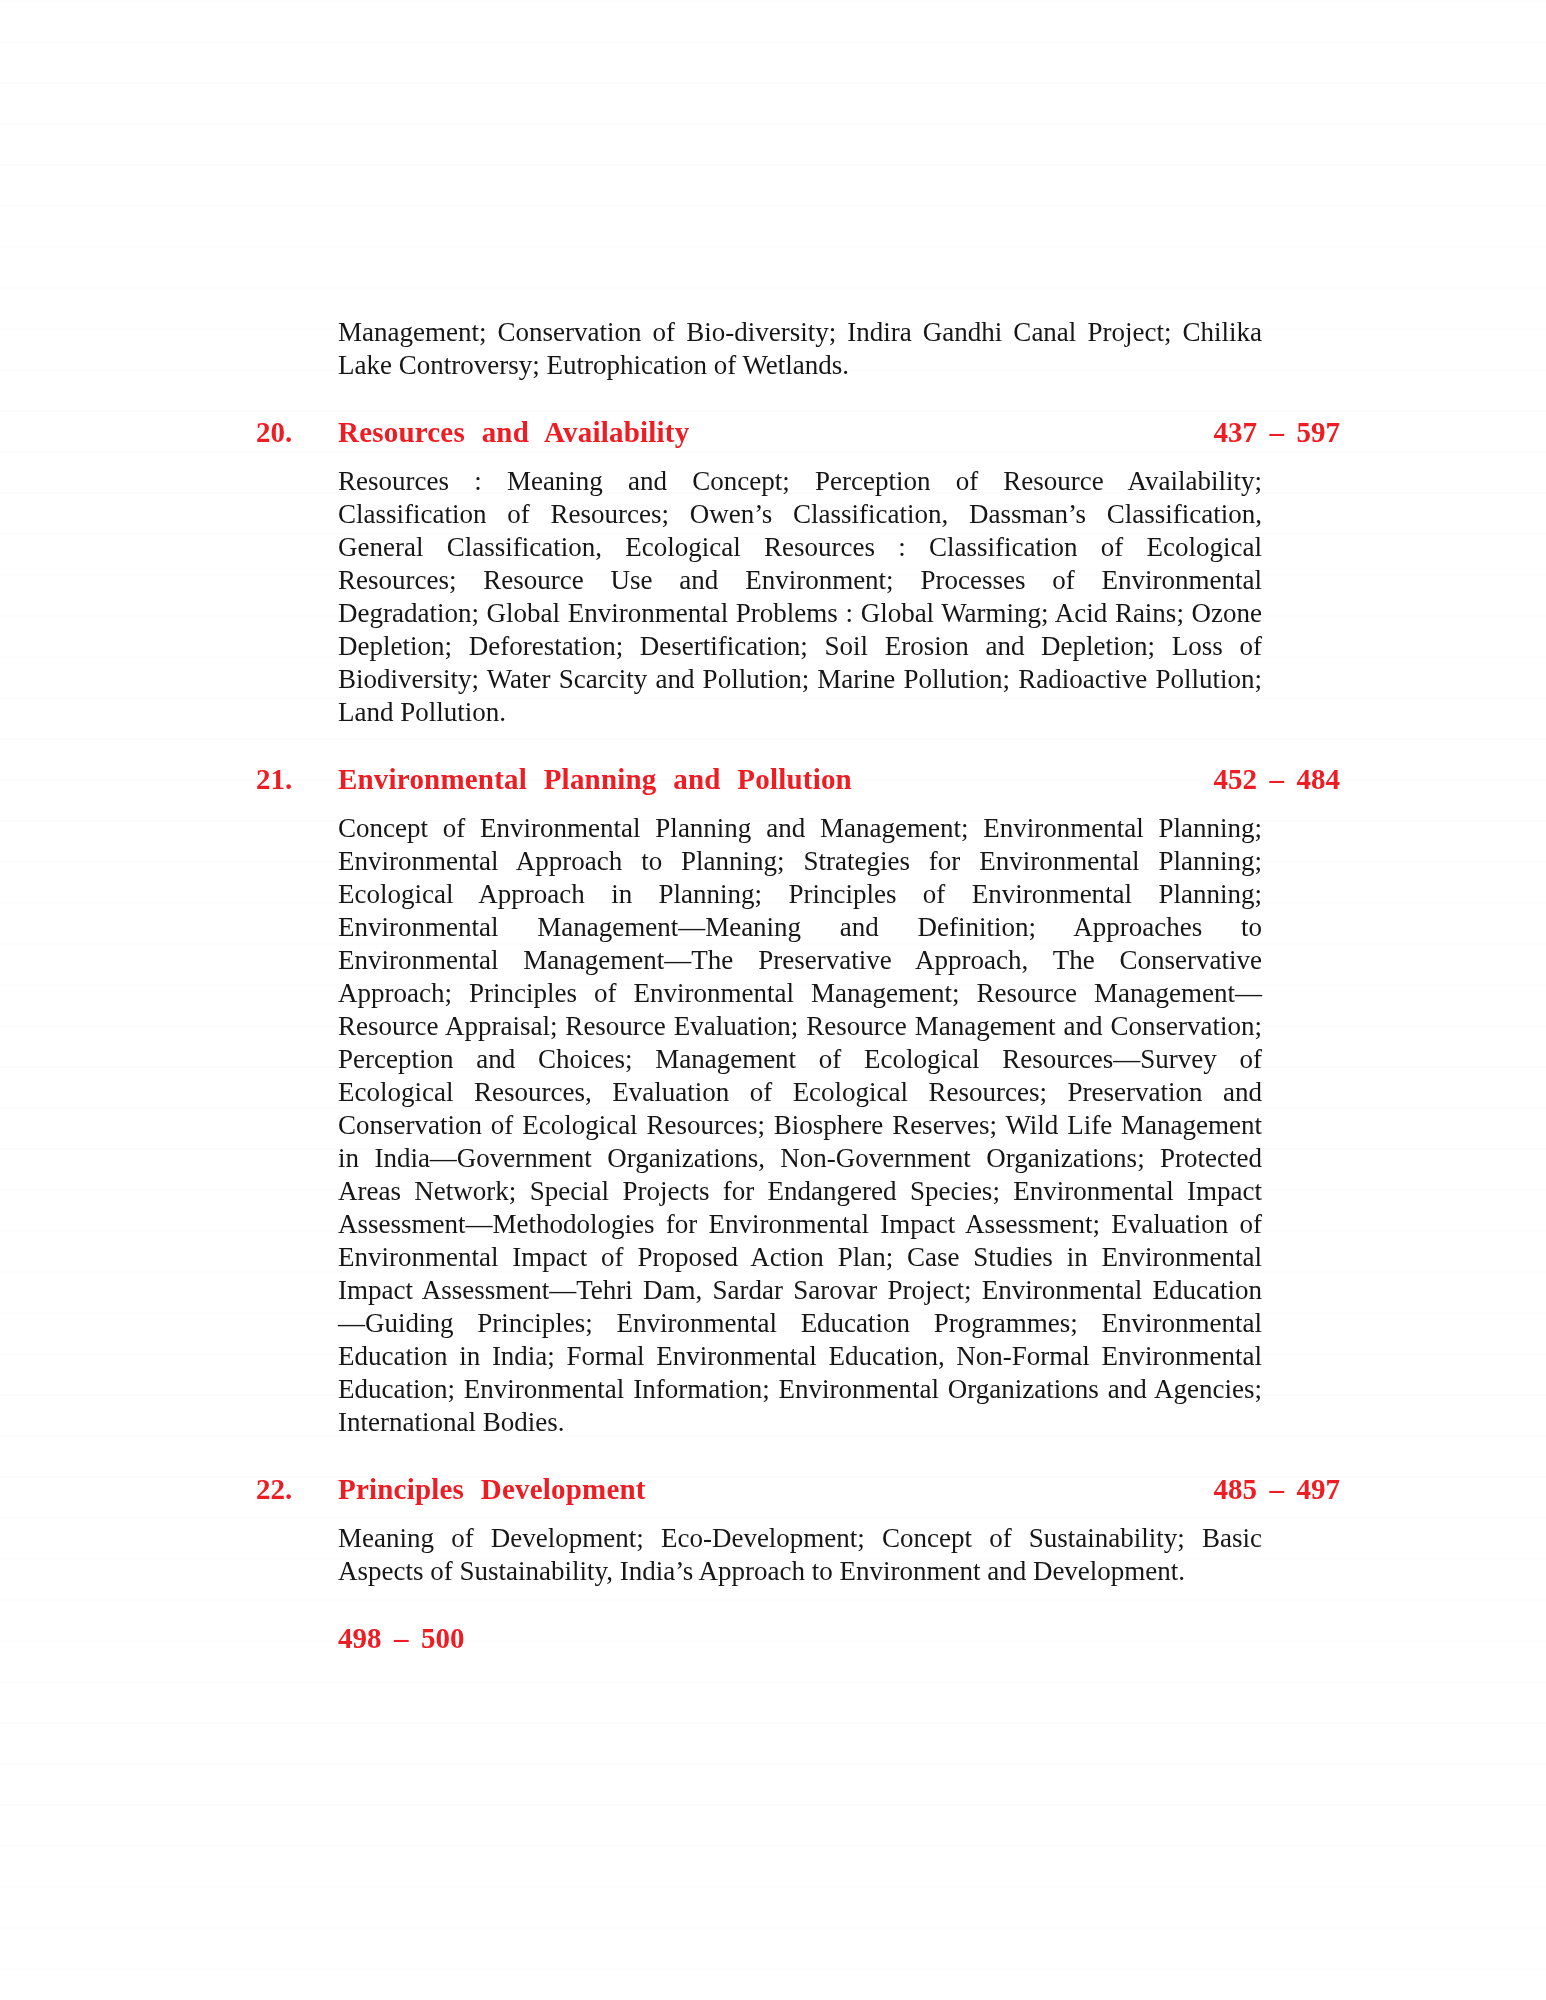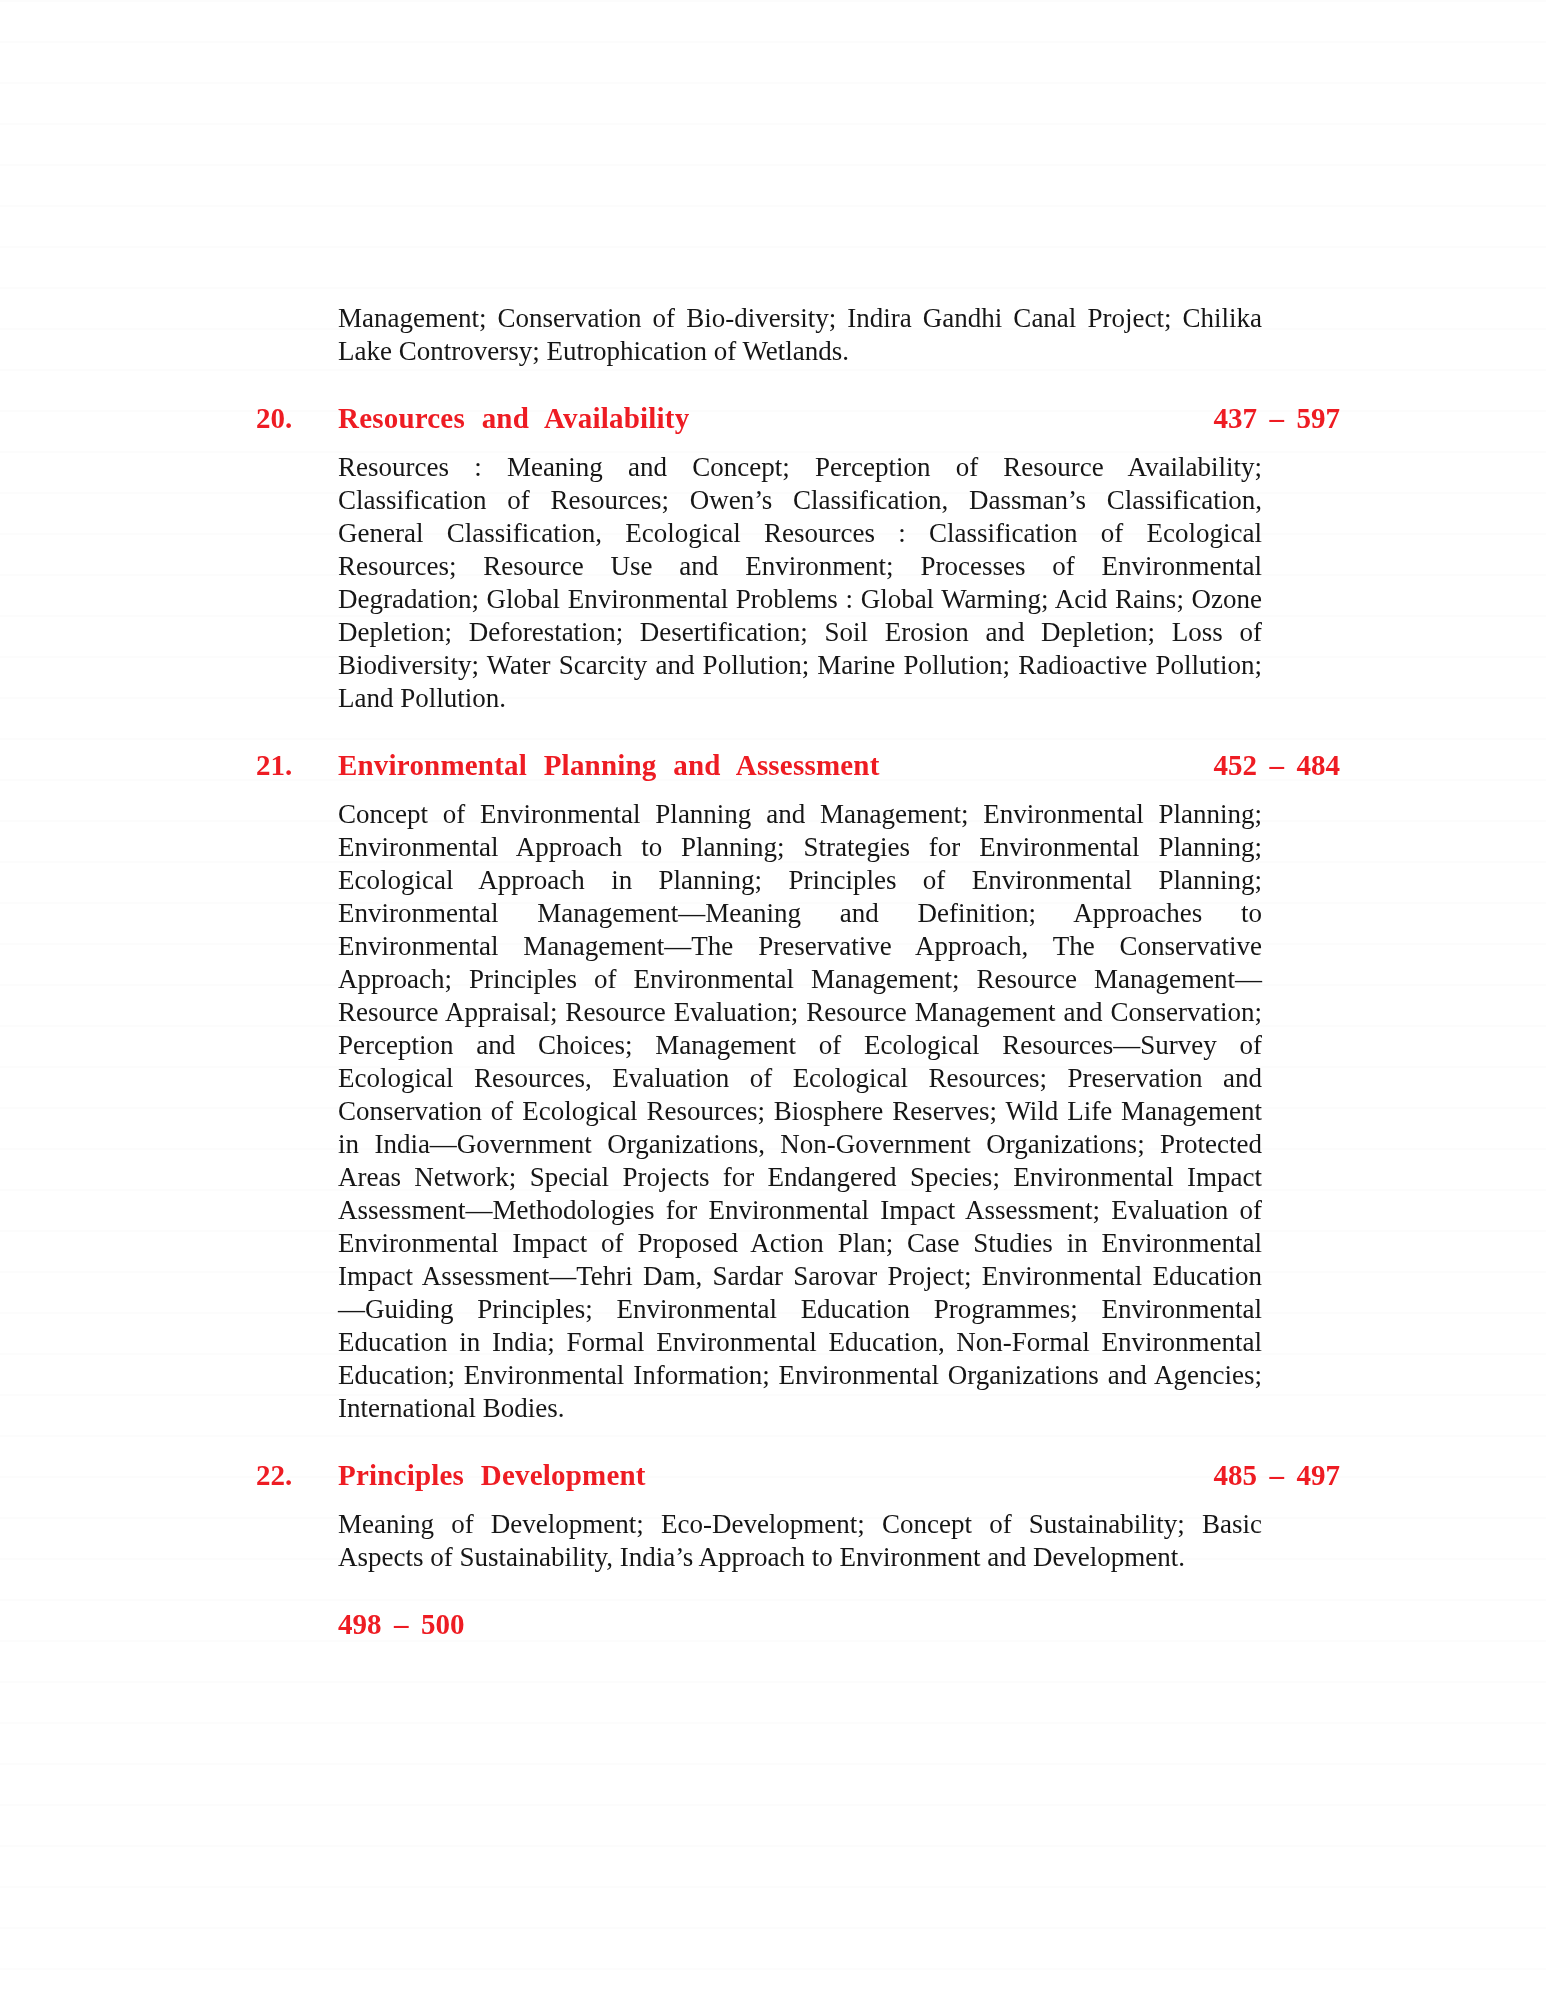--- a/index.html
+++ b/index.html
@@ -23,21 +23,21 @@
       rgba(0,0,0,0.012) 0px,
       rgba(0,0,0,0.012) 2px,
       rgba(0,0,0,0.0) 2px,
       rgba(0,0,0,0.0) 41px
     );
     overflow: hidden;
   }
   .content {
     position: absolute;
     left: 256px;
-    top: 302px;
+    top: 316px;
     width: 1084px;
     color: #161616;
     font-size: 27px;
     line-height: 33px;
   }
   .body-text {
     margin: 0 78px 0 82px;
     text-align: justify;
     hyphens: none;
     color: #161616;
@@ -83,21 +83,21 @@
         <span class="entry-num">20.</span>
         <span class="entry-title">Resources and Availability</span>
         <span class="entry-pages">437 – 597</span>
       </div>
       <p class="body-text entry-body">Resources : Meaning and Concept; Perception of Resource Availability; Classification of Resources; Owen’s Classification, Dassman’s Classification, General Classification, Ecological Resources : Classification of Ecological Resources; Resource Use and Environment; Processes of Environmental Degradation; Global Environmental Problems : Global Warming; Acid Rains; Ozone Depletion; Deforestation; Desertification; Soil Erosion and Depletion; Loss of Biodiversity; Water Scarcity and Pollution; Marine Pollution; Radioactive Pollution; Land Pollution.</p>
     </div>
 
     <div>
       <div class="entry-header">
         <span class="entry-num">21.</span>
-        <span class="entry-title">Environmental Planning and Assessment</span>
+        <span class="entry-title">Environmental Planning and Pollution</span>
         <span class="entry-pages">452 – 484</span>
       </div>
       <p class="body-text entry-body">Concept of Environmental Planning and Management; Environmental Planning; Environmental Approach to Planning; Strategies for Environmental Planning; Ecological Approach in Planning; Principles of Environmental Planning; Environmental Management—Meaning and Definition; Approaches to Environmental Management—The Preservative Approach, The Conservative Approach; Principles of Environmental Management; Resource Management—Resource Appraisal; Resource Evaluation; Resource Management and Conservation; Perception and Choices; Management of Ecological Resources—Survey of Ecological Resources, Evaluation of Ecological Resources; Preservation and Conservation of Ecological Resources; Biosphere Reserves; Wild Life Management in India—Government Organizations, Non-Government Organizations; Protected Areas Network; Special Projects for Endangered Species; Environmental Impact Assessment—Methodologies for Environmental Impact Assessment; Evaluation of Environmental Impact of Proposed Action Plan; Case Studies in Environmental Impact Assessment—Tehri Dam, Sardar Sarovar Project; Environmental Education—Guiding Principles; Environmental Education Programmes; Environmental Education in India; Formal Environmental Education, Non-Formal Environmental Education; Environmental Information; Environmental Organizations and Agencies; International Bodies.</p>
     </div>
 
     <div>
       <div class="entry-header">
         <span class="entry-num">22.</span>
         <span class="entry-title">Principles Development</span>
         <span class="entry-pages">485 – 497</span>

